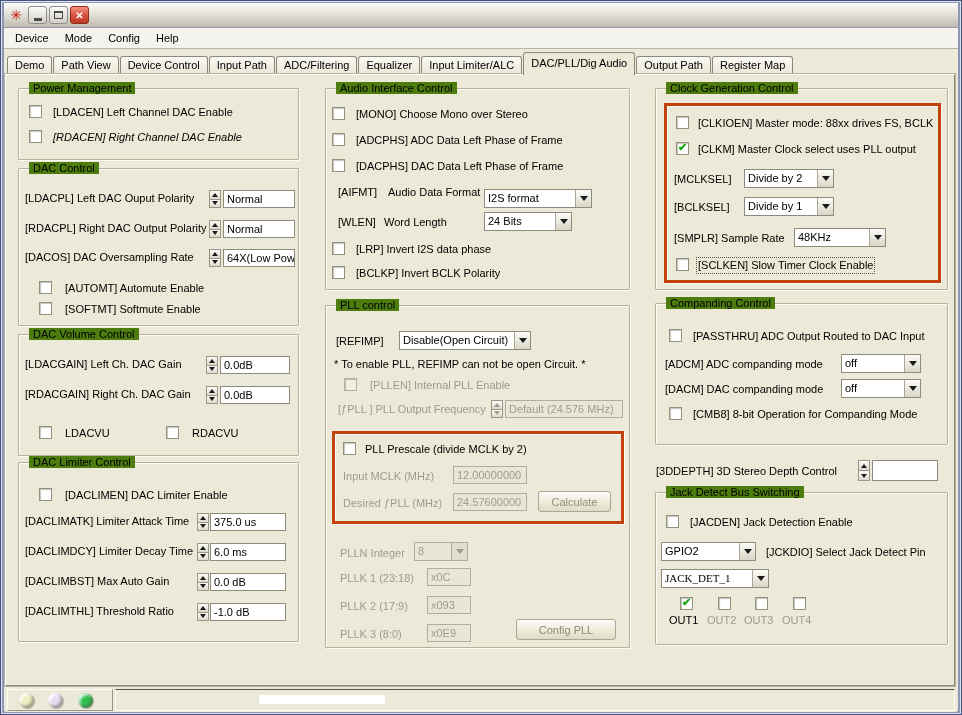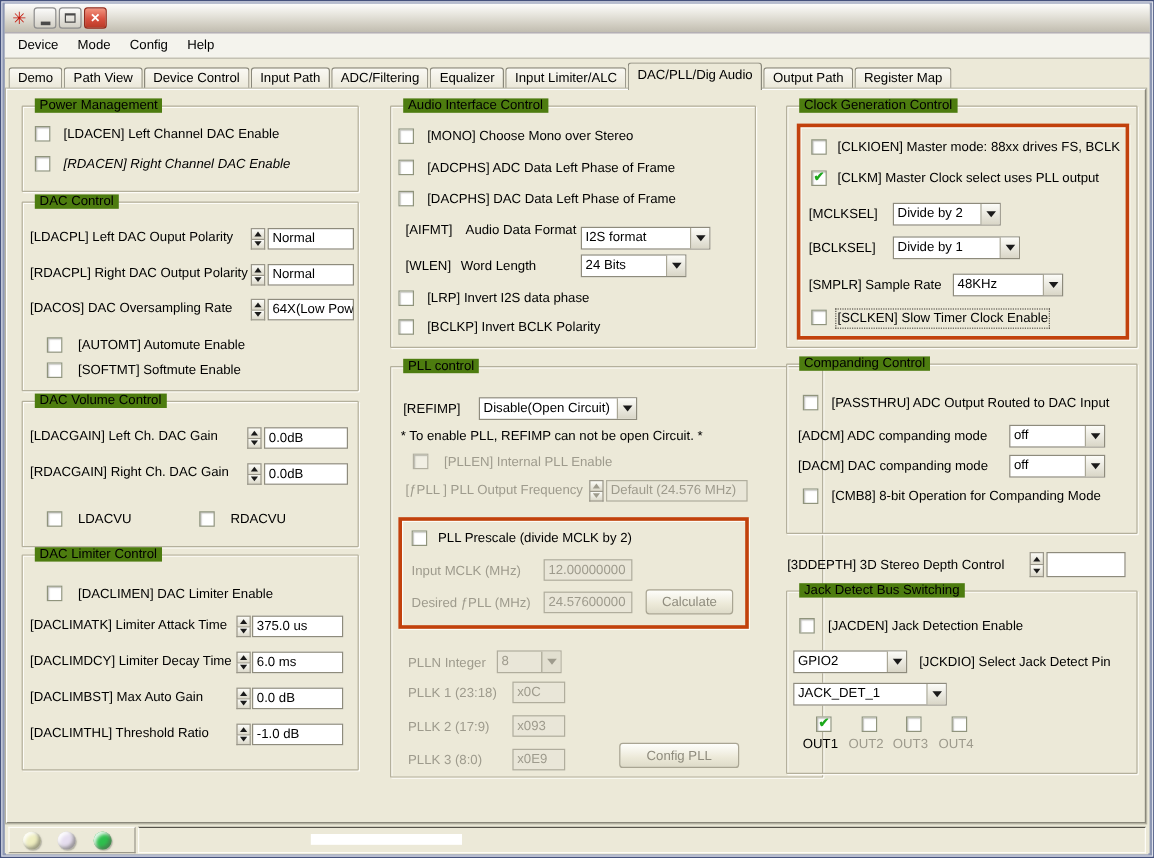--- a/index.html
+++ b/index.html
@@ -263,21 +263,21 @@
       <div class="arrow">
           <span class="tri-dn"></span>
         </div>
     </div>
     <div class="cb" style="left:6px; top:153px;"></div>
     <div class="lbl" style="left:30px; top:154px;">[LRP] Invert I2S  data phase</div>
     <div class="cb" style="left:6px; top:177px;"></div>
     <div class="lbl" style="left:30px; top:178px;">[BCLKP]  Invert BCLK Polarity</div>
   </div>
 
-  <div class="gb" style="left:325px; top:305px; width:361px; height:343px;">
+  <div class="gb" style="left:325px; top:305px; width:305px; height:343px;">
     <div class="gb-legend">PLL control</div>
     <div class="lbl" style="left:10px; top:29px;">[REFIMP]</div>
     <div class="combo" style="left:73px; top:25px; width:132px;">
       <div class="txt">Disable(Open Circuit)</div>
       <div class="arrow">
           <span class="tri-dn"></span>
         </div>
     </div>
     <div class="lbl" style="left:8px; top:52px;">* To enable PLL, REFIMP can not be open Circuit. *</div>
     <div class="cb dis" style="left:18px; top:72px;"></div>
@@ -327,21 +327,21 @@
       <div class="cb checked" style="left:9px; top:36px;"></div>
       <div class="lbl" style="left:31px; top:37px;">[CLKM]  Master Clock select uses PLL output</div>
       <div class="lbl" style="left:7px; top:67px;">[MCLKSEL]</div>
       <div class="combo" style="left:77px; top:63px; width:90px;">
         <div class="txt">Divide by 2</div>
         <div class="arrow">
             <span class="tri-dn"></span>
           </div>
       </div>
       <div class="lbl" style="left:7px; top:95px;">[BCLKSEL]</div>
-      <div class="combo" style="left:77px; top:91px; width:106px;">
+      <div class="combo" style="left:77px; top:91px; width:90px;">
         <div class="txt">Divide by 1</div>
         <div class="arrow">
             <span class="tri-dn"></span>
           </div>
       </div>
       <div class="lbl" style="left:7px; top:126px;">[SMPLR] Sample Rate</div>
       <div class="combo" style="left:127px; top:122px; width:92px;">
         <div class="txt">48KHz</div>
         <div class="arrow">
             <span class="tri-dn"></span>
@@ -389,21 +389,21 @@
     <div class="gb-legend">Jack Detect Bus Switching</div>
     <div class="cb" style="left:10px; top:22px;"></div>
     <div class="lbl" style="left:34px; top:23px;">[JACDEN]  Jack Detection Enable</div>
     <div class="combo" style="left:5px; top:49px; width:95px;">
       <div class="txt">GPIO2</div>
       <div class="arrow">
           <span class="tri-dn"></span>
         </div>
     </div>
     <div class="lbl" style="left:110px; top:53px;">[JCKDIO] Select Jack Detect Pin</div>
-    <div class="combo" style="left:5px; top:76px; width:128px;">
+    <div class="combo" style="left:5px; top:76px; width:108px;font-family:Liberation Serif, serif;">
       <div class="txt">JACK_DET_1</div>
       <div class="arrow">
           <span class="tri-dn"></span>
         </div>
     </div>
     <div class="cb checked" style="left:24px; top:104px;"></div>
     <div class="cb" style="left:62px; top:104px;"></div>
     <div class="cb" style="left:99px; top:104px;"></div>
     <div class="cb" style="left:137px; top:104px;"></div>
     <div class="lbl" style="left:13px; top:121px;">OUT1</div>

